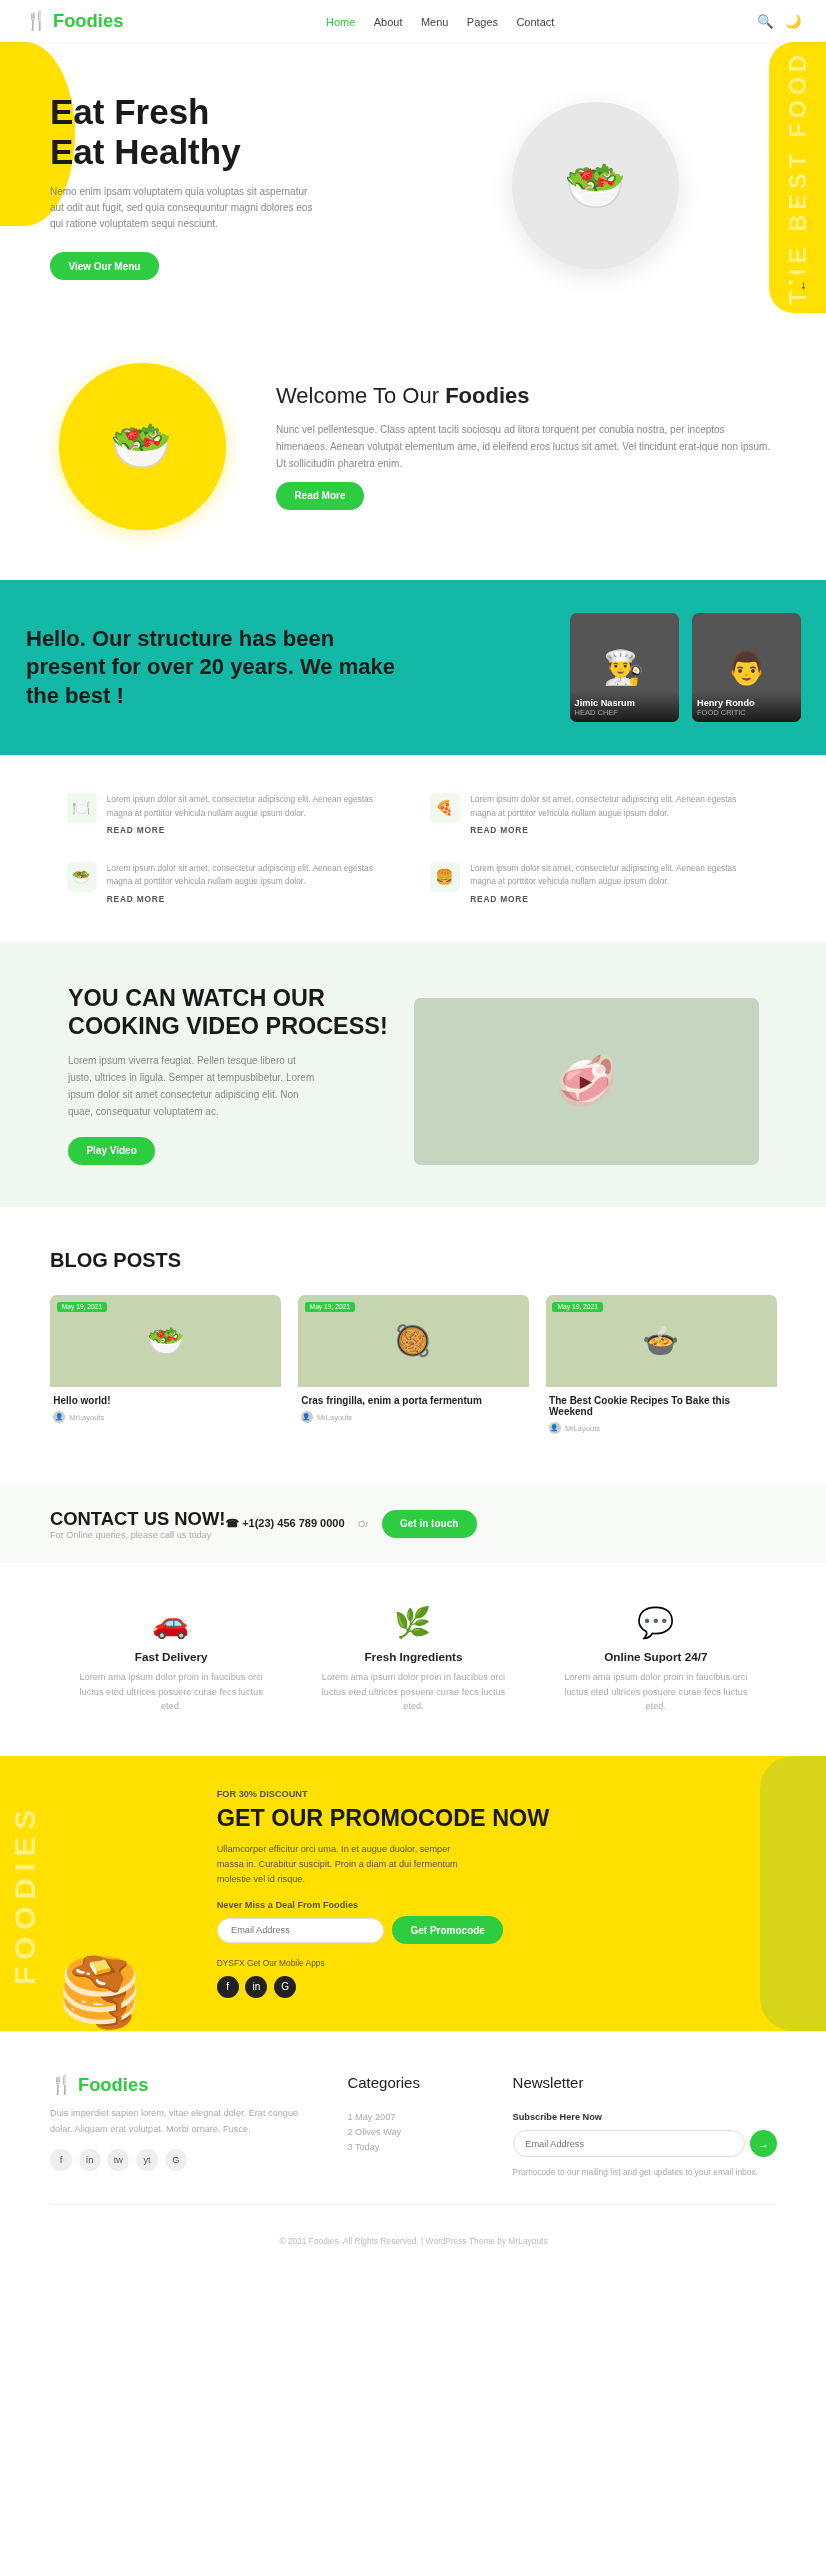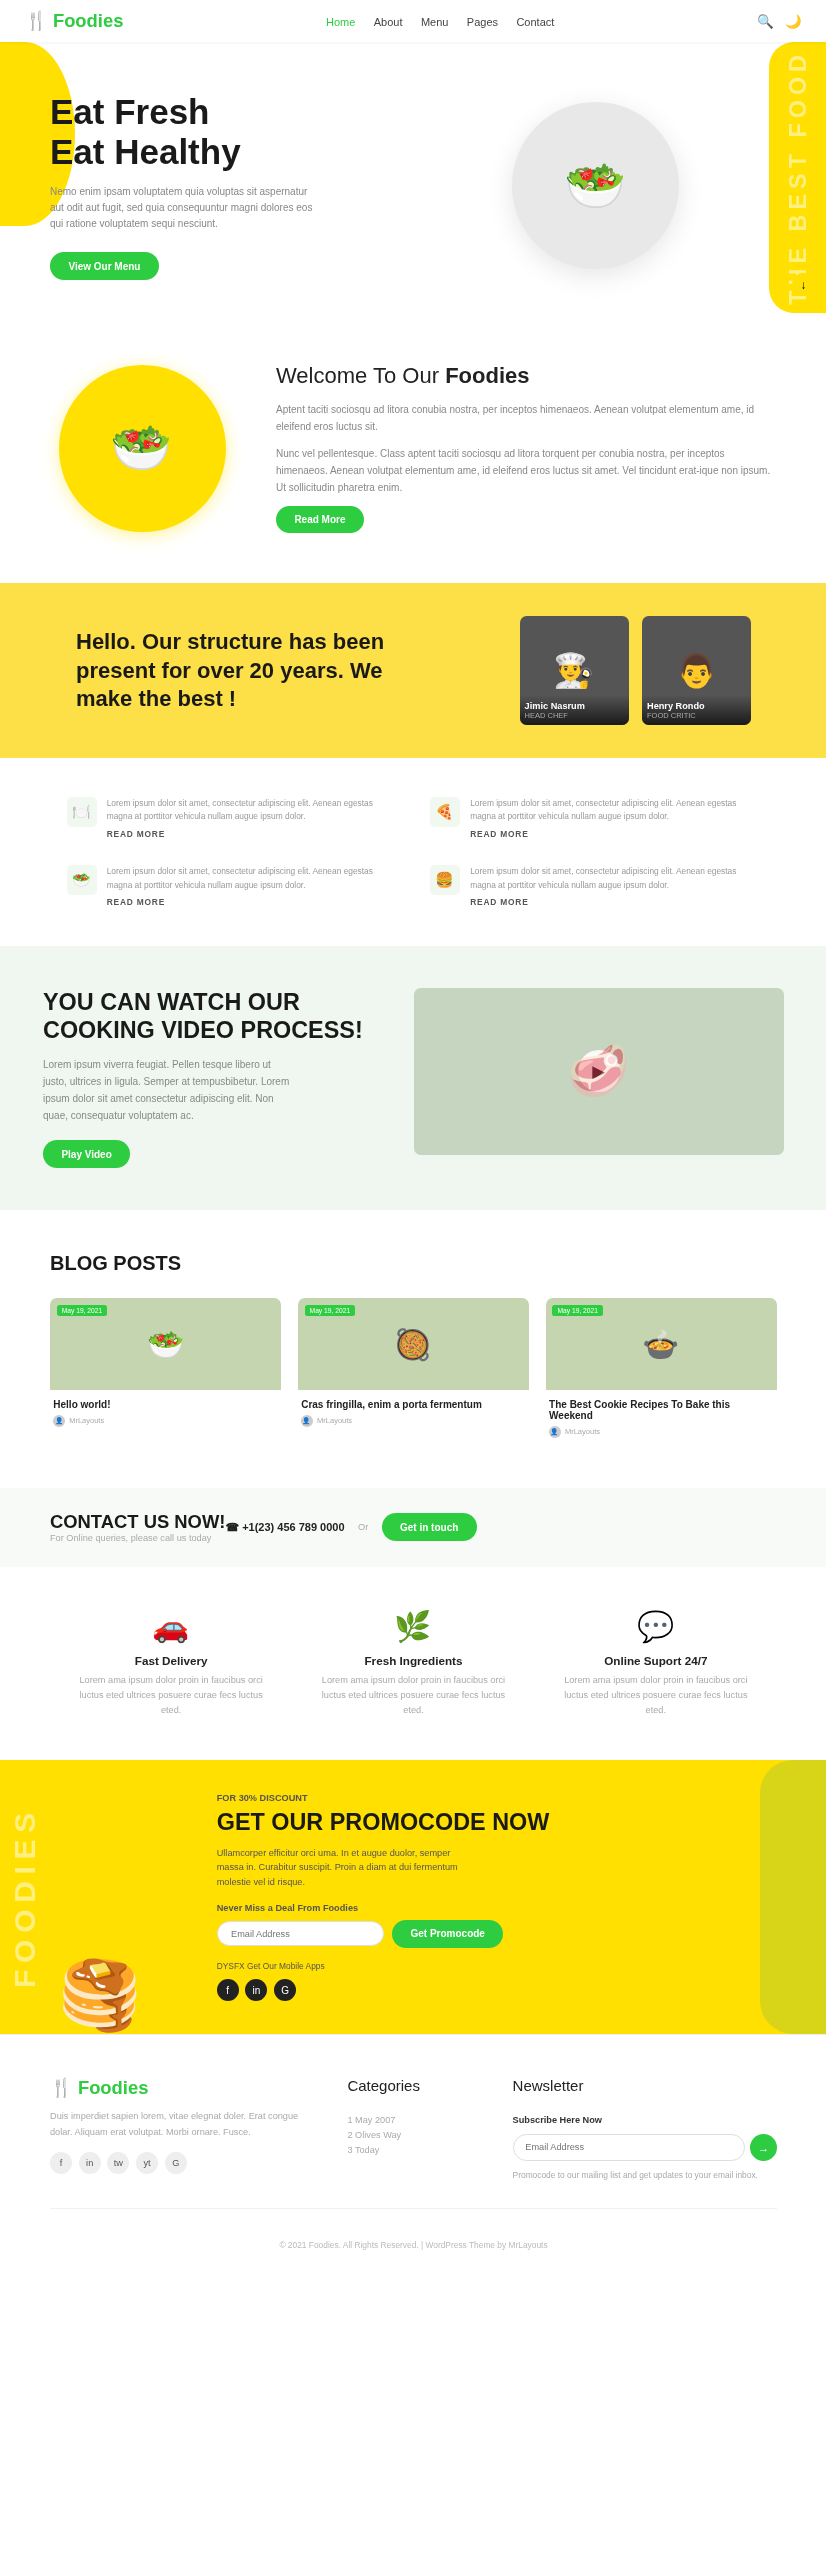--- a/index.html
+++ b/index.html
@@ -31,39 +31,39 @@
     
     .welcome { display: flex; align-items: center; padding: 50px 50px; gap: 42px; background: #fff; }
     .welcome-img { flex: 0 0 184px; }
     .welcome-plate { width: 167px; height: 167px; background: #ffe000; border-radius: 50%; display: flex; align-items: center; justify-content: center; font-size: 50px; margin: 0 auto; box-shadow: 0 3.3px 16.7px rgba(255,224,0,0.4); }
     .welcome-text { flex: 1; }
     .welcome-text h2 { font-size: 22px; font-weight: 400; color: #222; margin-bottom: 11.7px; }
     .welcome-text h2 b { font-weight: 800; }
     .welcome-text p { font-size: 10px; color: #888; line-height: 1.7; margin-bottom: 10px; }
 
     
-    .chefs-section { display: flex; align-items: center; padding: 33px 76px; gap: 32px; background: #fde047; }
+    .chefs-section { display: flex; align-items: center; padding: 33px 26px; gap: 32px; background: #14b8a6; }
     .chefs-text { flex: 1; }
     .chefs-text h2 { font-size: 22px; font-weight: 700; color: #1a1a1a; line-height: 1.3; }
     .chefs-cards { display: flex; gap: 13.4px; flex: 1; justify-content: flex-end; }
     .chef-card { width: 109px; height: 109px; border-radius: 6.7px; overflow: hidden; position: relative; background: #333; }
     .chef-card-img { width: 100%; height: 100%; background: #555; display: flex; align-items: center; justify-content: center; font-size: 33px; }
     .chef-card-overlay { position: absolute; bottom: 0; left: 0; right: 0; background: linear-gradient(transparent, rgba(0,0,0,0.7)); padding: 6.7px 5px 5px; }
     .chef-card-name { color: #fff; font-size: 9.2px; font-weight: 700; }
     .chef-card-role { color: #aaa; font-size: 7.5px; }
 
     
     .features { display: grid; grid-template-columns: 1fr 1fr; gap: 0; padding: 25px 50px; background: #fff; }
     .feature-item { display: flex; gap: 10px; padding: 13.4px 16.7px; }
     .feature-icon { flex: 0 0 30px; height: 30px; background: #f0f8f0; border-radius: 5px; display: flex; align-items: center; justify-content: center; font-size: 15px; }
     .feature-body p { font-size: 8.4px; color: #999; line-height: 1.6; margin-bottom: 5px; }
     .feature-read { font-size: 8.4px; font-weight: 700; color: #555; letter-spacing: 0.8px; cursor: pointer; }
 
     
-    .video-section { display: flex; align-items: flex-start; padding: 42px 43px; background: #f0f7f0; }
+    .video-section { display: flex; align-items: flex-end; padding: 42px 68px; background: #f0f7f0; }
     .video-text { flex: 1; }
     .video-text h2 { font-size: 23.4px; font-weight: 900; color: #1a1a1a; line-height: 1.2; margin-bottom: 11.7px; }
     .video-text p { font-size: 10px; color: #888; line-height: 1.7; margin-bottom: 16.7px; max-width: 251px; }
     .video-thumb { flex: 1; height: 167px; background: #c5d5c0; border-radius: 6.7px; display: flex; align-items: center; justify-content: center; position: relative; overflow: hidden; }
     .play-btn { width: 42px; height: 42px; border-radius: 50%; background: rgba(255,255,255,0.9); display: flex; align-items: center; justify-content: center; font-size: 16.7px; cursor: pointer; color: #333; }
 
     
     .blog { padding: 42px 50px; background: #fff; }
     .blog h2 { font-size: 20px; font-weight: 800; color: #1a1a1a; margin-bottom: 23.4px; }
     .blog-grid { display: grid; grid-template-columns: repeat(3, 1fr); gap: 16.7px; }
@@ -170,21 +170,20 @@
 <section class="welcome">
   <div class="welcome-img">
     <div class="welcome-plate">
       <span>🥗</span>
     </div>
   </div>
   <div class="welcome-text">
     <h2>
       <span>Welcome To Our</span> <b>Foodies</b>
     </h2>
-    <p>Aptent taciti sociosqu ad litora conubia nostra, per inceptos himenaeos. Aenean volutpat elementum ame, id eleifend eros luctus sit.</p>
     <p>Nunc vel pellentesque. Class aptent taciti sociosqu ad litora torquent per conubia nostra, per inceptos himenaeos. Aenean volutpat elementum ame, id eleifend eros luctus sit amet. Vel tincidunt erat-ique non ipsum. Ut sollicitudin pharetra enim.</p>
     <button class="btn-green">Read More</button>
   </div>
 </section>
 
 <section class="chefs-section">
   <div class="chefs-text">
     <h2>Hello. Our structure has been present for over 20 years. We make the best !</h2>
   </div>
   <div class="chefs-cards">

